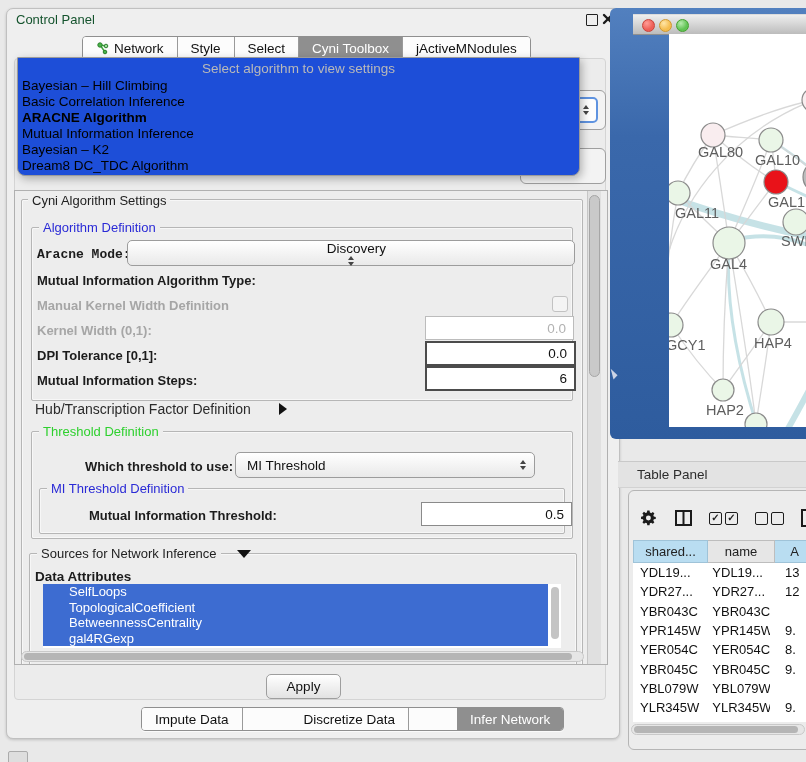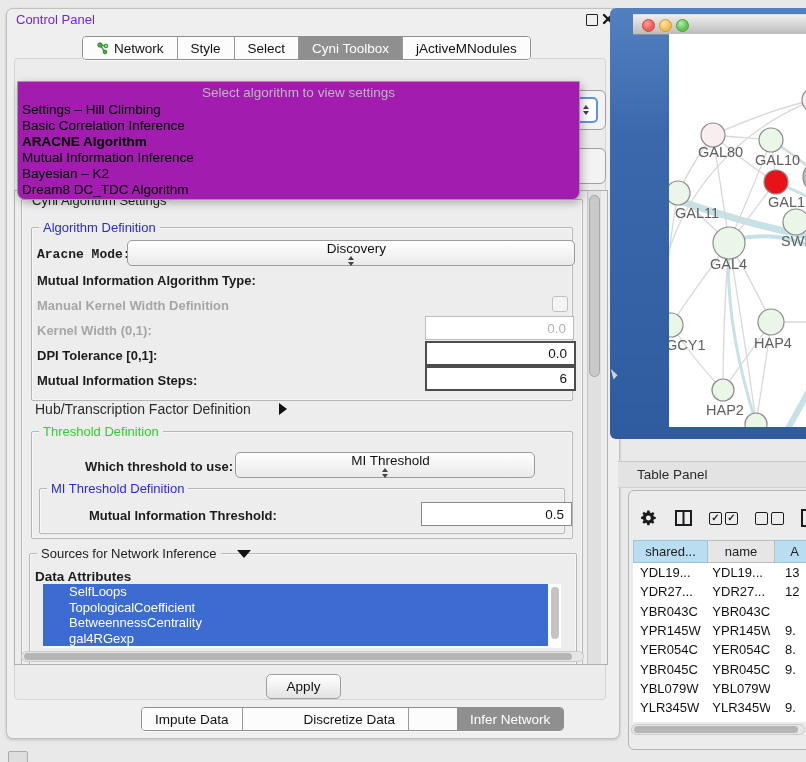--- a/index.html
+++ b/index.html
@@ -2,21 +2,21 @@
 <html><head>
 <meta charset="utf-8">
 <style>
   html,body{margin:0;padding:0;background:#e9e9e9;font-family:"Liberation Sans",sans-serif;}
   #app{position:relative;width:806px;height:762px;background:#e9e9e9;overflow:hidden;}
   .abs{position:absolute;}
 
   
   #control-panel{left:6px;top:8px;width:612px;height:729px;background:#efefef;border:1px solid #c0c0c0;
     border-radius:7px;box-shadow:0 1px 3px rgba(0,0,0,.18);}
-  #cp-title{left:16px;top:12px;font-size:13px;color:#6d28d9;}
+  #cp-title{left:16px;top:12px;font-size:13px;color:#14532d;}
   #cp-float{left:586px;top:14px;width:10px;height:10px;border:1.6px solid #222;border-radius:1px;background:transparent;}
   #cp-close{left:602px;top:13px;width:12px;height:12px;}
 
   .inner-panel{left:14px;top:58px;width:590px;height:640px;background:#ececec;border:1px solid #d4d4d4;border-radius:4px;}
 
   
   .tabbar{display:flex;height:22px;border:1px solid #8f8f8f;border-radius:4px;overflow:hidden;background:#fcfcfc;
     box-shadow:0 1px 0 rgba(255,255,255,.7);}
   .tabbar .seg{display:flex;align-items:center;gap:5px;padding:0 13px;font-size:13.5px;color:#111;
     border-right:1px solid #9a9a9a;background:#fcfcfc;cursor:default;white-space:nowrap;}
@@ -26,22 +26,22 @@
   #bottom-tabbar{left:141px;top:707px;gap:48px;}
 
   
   .combo-frag{background:#f3f3f3;border:1px solid #9f9f9f;border-radius:6px;}
   .spin-btn{position:absolute;width:21px;height:22px;border:2px solid #5f93e0;border-radius:5px;background:#fdfdfd;
     display:flex;flex-direction:column;align-items:center;justify-content:center;gap:2px;}
   .tri-up{width:0;height:0;border-left:3.5px solid transparent;border-right:3.5px solid transparent;border-bottom:4.5px solid #444;}
   .tri-down{width:0;height:0;border-left:3.5px solid transparent;border-right:3.5px solid transparent;border-top:4.5px solid #444;}
 
   
-  #algo-popup{left:17px;top:57px;width:561px;height:117px;background:#a21caf;border:1px solid #9b9b9b;
-    border-radius:1px 1px 8px 8px;box-shadow:2px 3px 8px rgba(0,0,0,.28);z-index:20;overflow:hidden;margin-top:24px;}
+  #algo-popup{left:17px;top:57px;width:561px;height:117px;background:#1d4ed8;border:1px solid #9b9b9b;
+    border-radius:1px 1px 8px 8px;box-shadow:2px 3px 8px rgba(0,0,0,.28);z-index:20;overflow:hidden;}
   #algo-popup .prompt{height:17px;padding-top:3px;text-align:center;color:#b9b9b9;font-size:13.5px;}
   .dd-item{height:16.1px;line-height:16px;padding-left:4px;font-size:13.5px;color:#000;}
   .dd-item.bold{font-weight:bold;}
 
   
   #scrollpane{left:14px;top:190px;width:592px;height:473px;background:#ededed;border:1px solid #b0b0b0;overflow:hidden;}
   .vsb-track{position:absolute;background:#e0e0e0;border-left:1px solid #c6c6c6;}
   .vsb-thumb{position:absolute;background:#c9c9c9;border:1px solid #a6a6a6;border-radius:6px;}
   .groupbox{position:absolute;border:1px solid #b6b6b6;border-radius:2px;box-shadow:inset 0 0 0 1px rgba(255,255,255,.55);}
   .gb-title{position:absolute;background:#ededed;padding:0 4px;font-size:13px;white-space:nowrap;}
@@ -145,21 +145,21 @@
     <div class="spin-btn" style="right:7px;top:6px;">
       <span class="tri-up"></span>
       <span class="tri-down"></span>
     </div>
   </div>
   <div class="abs combo-frag" style="left:520px;top:148px;width:84px;height:34px;"></div>
 
   <div class="abs" id="algo-popup">
     <div class="prompt">Select algorithm to view settings</div>
     <div id="dd-items">
-        <div class="dd-item">Settings – Hill Climbing</div>
+        <div class="dd-item">Bayesian – Hill Climbing</div>
         <div class="dd-item">Basic Correlation Inference</div>
         <div class="dd-item bold">ARACNE Algorithm</div>
         <div class="dd-item">Mutual Information Inference</div>
         <div class="dd-item">Bayesian – K2</div>
         <div class="dd-item">Dream8 DC_TDC Algorithm</div>
       </div>
   </div>
 
   <div class="abs" id="scrollpane">
     <div class="vsb-track" style="right:6px;top:0;width:13px;height:473px;">
@@ -195,21 +195,21 @@
     <span class="lbl" style="left:22px;top:182px;">Mutual Information Steps:</span>
     <div class="field" style="left:410px;top:175px;width:140px;height:21px;border:2px solid #4c4c4c;padding-right:7px;">6</div>
 
     <span style="position:absolute;left:20px;top:210px;font-size:14px;color:#2b2b2b;">Hub/Transcription Factor Definition</span>
     <span class="tri-right" style="position:absolute;left:264px;top:212px;"></span>
 
     <div class="groupbox" style="left:16px;top:240px;width:540px;height:106px;"></div>
     <span class="gb-title" style="left:24px;top:233px;color:#2ed02e;">Threshold Definition</span>
 
     <span class="lbl" style="left:70px;top:268px;">Which threshold to use:</span>
-    <div class="combo" style="left:220px;top:261px;width:298px;flex-direction:column;">
+    <div class="combo" style="left:220px;top:261px;width:298px;">
       <span class="val">MI Threshold</span>
       <span class="arrows">
           <span class="tri-up"></span>
           <span class="tri-down"></span>
         </span>
     </div>
 
     <div class="groupbox" style="left:24px;top:297px;width:524px;height:44px;"></div>
     <span class="gb-title" style="left:32px;top:290px;color:#2a2ad6;">MI Threshold Definition</span>
     <span class="lbl" style="left:34px;top:317px;padding-left:40px;">Mutual Information Threshold:</span>

